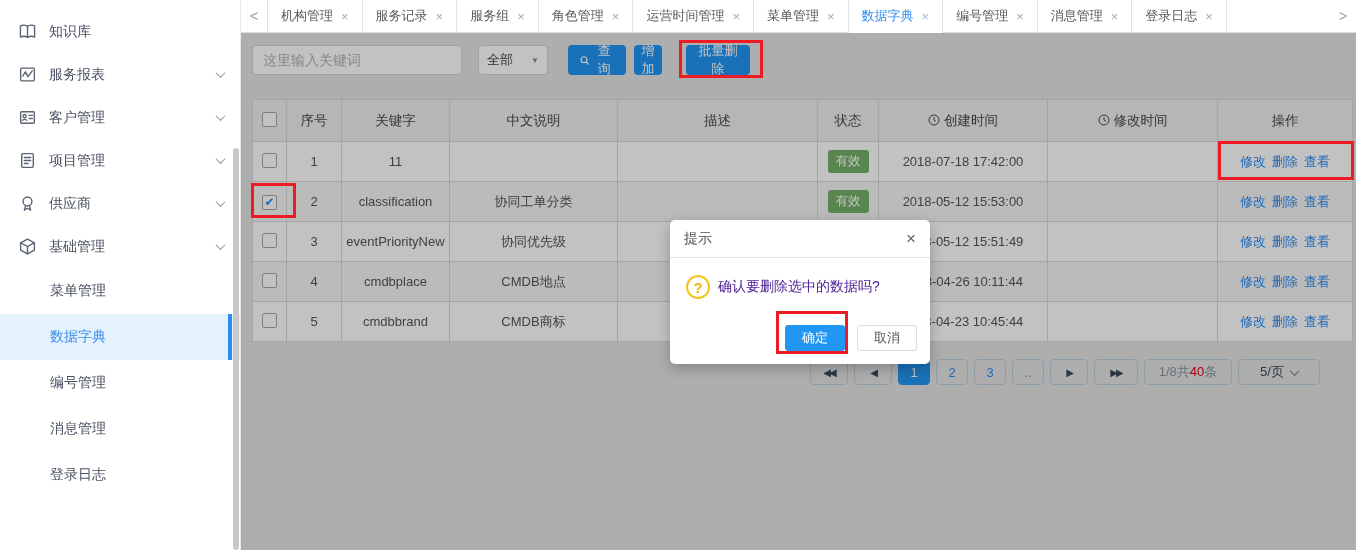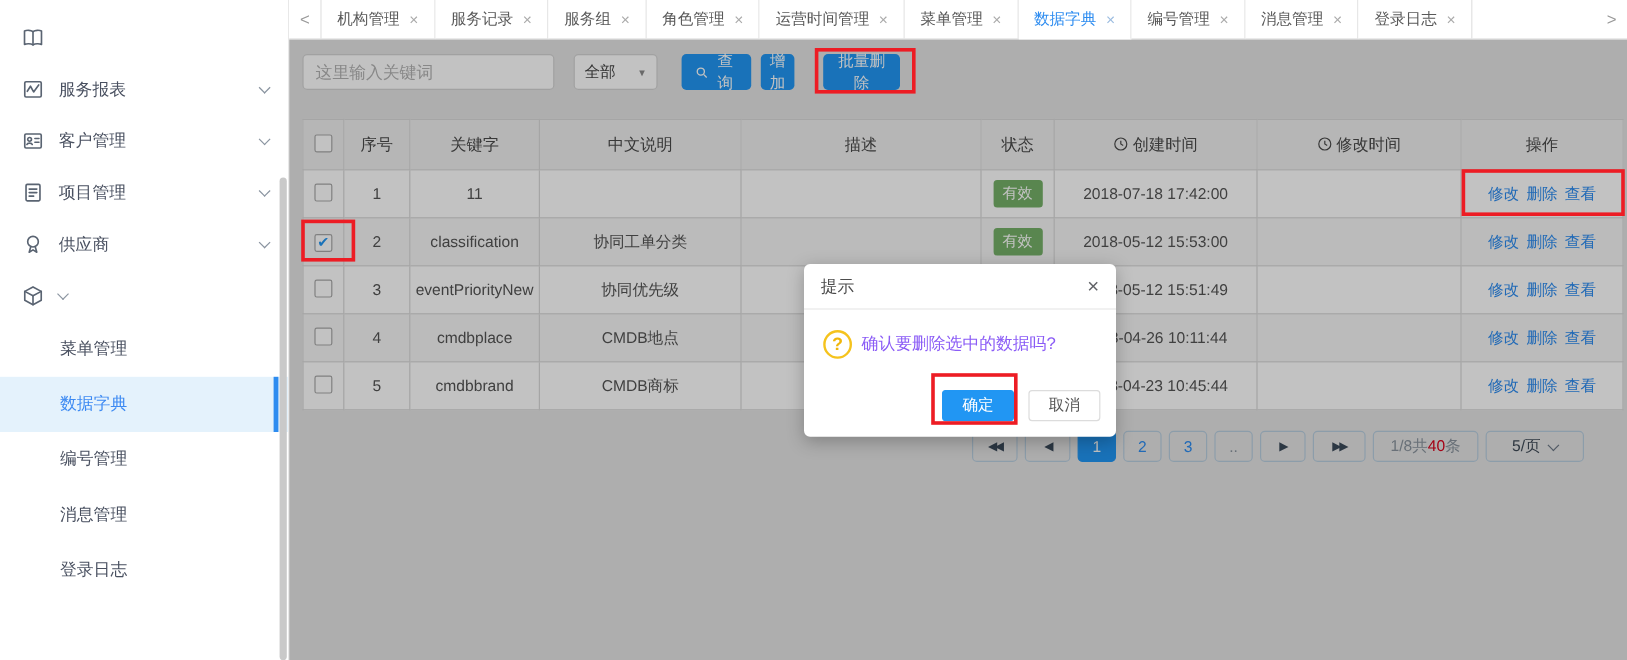--- a/index.html
+++ b/index.html
@@ -99,21 +99,21 @@
     background:#fff; border-radius:5px; box-shadow:0 4px 14px rgba(0,0,0,0.25);
     z-index:60; }
   .modal-head { height:38px; display:flex; align-items:center; padding:0 14px;
     border-bottom:1px solid #e8e8e8; font-size:14px; color:#4c4c4c; }
   .modal-close { margin-left:auto; font-size:17px; color:#606266; cursor:pointer;
     line-height:1; }
   .modal-body { display:flex; align-items:center; padding:17px 14px 0 16px; }
   .q-icon { width:24px; height:24px; border:2px solid #f5c31d; border-radius:50%;
     color:#f0b60a; font-size:15px; font-weight:bold; display:flex; align-items:center;
     justify-content:center; flex:0 0 auto; }
-  .modal-msg { margin-left:8px; font-size:14px; color:#8b5cf6; }
+  .modal-msg { margin-left:8px; font-size:14px; color:#4c1d95; }
   .modal-foot { position:absolute; left:0; right:13px; top:105px; display:flex;
     justify-content:flex-end; gap:12px; }
   .m-btn { height:26px; border-radius:3px; font-size:13px; font-family:inherit;
     cursor:pointer; padding:0 16px; }
   .m-ok { background:#2196f3; border:1px solid #2196f3; color:#fff; }
   .m-cancel { background:#fff; border:1px solid #dcdcdc; color:#555; }
 
   
   .rbox { position:absolute; border:3px solid #ed1c24; z-index:70; pointer-events:none; }
   .rb-batch { left:679px; top:40px; width:84px; height:38px; }
@@ -124,20 +124,21 @@
 </head>
 <body>
 
 <div class="sidebar">
   <div class="side-menu">
       <div class="side-item">
         <span class="ic"><svg width="19" height="19" viewBox="0 0 18 18" fill="none" stroke="#5a6472" stroke-width="1.3" stroke-linejoin="round" stroke-linecap="round">
             <path d="M9 4.2C7.2 2.8 4 2.8 2.3 3.7V14.3C4 13.4 7.2 13.4 9 14.6C10.8 13.4 14 13.4 15.7 14.3V3.7C14 2.8 10.8 2.8 9 4.2Z"></path>
             <path d="M9 4.2V14.6"></path>
           </svg></span>
+        <span class="lbl">知识库</span>
       </div>
       <div class="side-item">
         <span class="ic"><svg width="19" height="19" viewBox="0 0 18 18" fill="none" stroke="#5a6472" stroke-width="1.3" stroke-linejoin="round" stroke-linecap="round">
             <rect x="2.5" y="3" width="13" height="12" rx="1"></rect>
             <path d="M4.5 10.5 L7 6.5 L9.5 11 L13.5 5.5"></path>
           </svg></span>
         <span class="lbl">服务报表</span>
         <span class="chev down"></span>
       </div>
       <div class="side-item">
@@ -165,20 +166,21 @@
           </svg></span>
         <span class="lbl">供应商</span>
         <span class="chev down"></span>
       </div>
       <div class="side-item">
         <span class="ic"><svg width="19" height="19" viewBox="0 0 18 18" fill="none" stroke="#5a6472" stroke-width="1.3" stroke-linejoin="round" stroke-linecap="round">
             <path d="M9 2L15.5 5.5V12.5L9 16L2.5 12.5V5.5Z"></path>
             <path d="M2.5 5.5L9 9L15.5 5.5"></path>
             <path d="M9 9V16"></path>
           </svg></span>
+        <span class="lbl">基础管理</span>
         <span class="chev down"></span>
       </div>
       <div class="side-sub">
         <span>菜单管理</span>
       </div>
       <div class="side-sub active">
         <span>数据字典</span>
       </div>
       <div class="side-sub">
         <span>编号管理</span>

